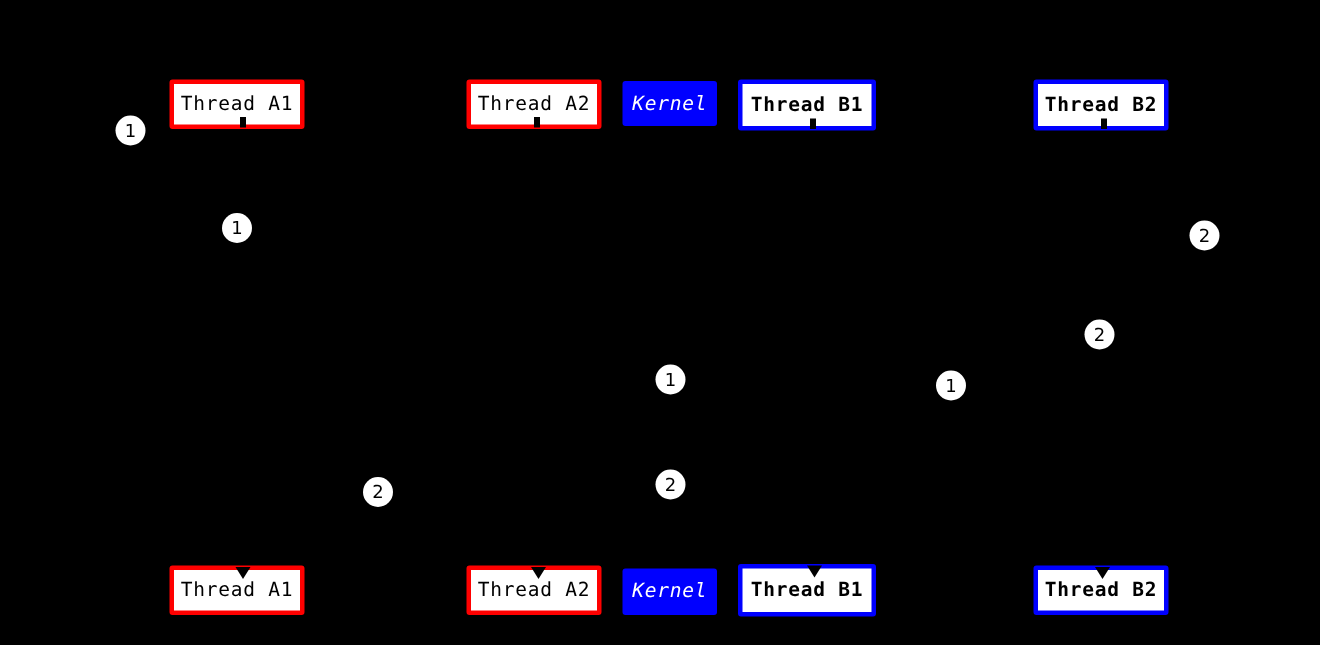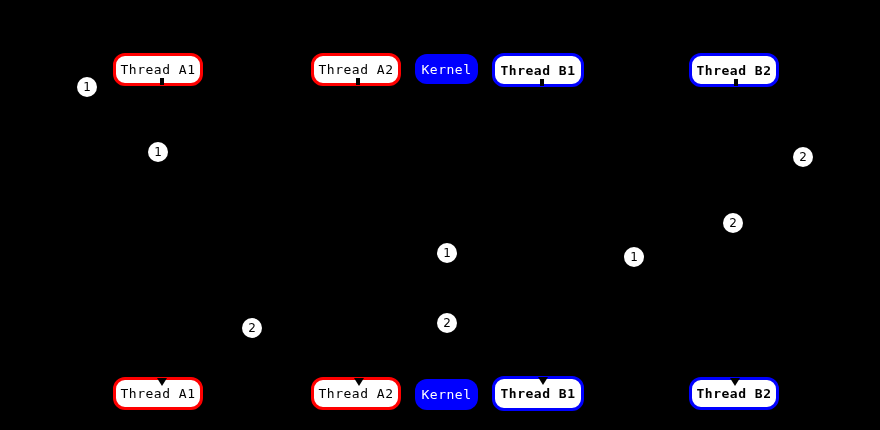--- a/index.html
+++ b/index.html
@@ -15,33 +15,33 @@
     overflow: hidden;
     font-family: "DejaVu Sans Mono", monospace;
   }
   .box {
     position: absolute;
     box-sizing: border-box;
     background: #ffffff;
     display: flex;
     align-items: center;
     justify-content: center;
-    border-radius: 12px;
+    border-radius: 2px;
   }
   .box .label {
     font-family: "DejaVu Sans Mono", monospace;
     font-size: 13px;
     letter-spacing: 0.5px;
     color: #000000;
     white-space: nowrap;
   }
   .box.user { border: 3px solid #ff0000; }
   .box.kernel-thread { border: 3px solid #0000ff; font-weight: bold; }
   .box.kernel { background: #0000ff; border: none; }
-  .box.kernel .label { color: #ffffff; }
+  .box.kernel .label { color: #ffffff; font-style: italic; }
   .tick {
     position: absolute;
     width: 4px;
     height: 7px;
     bottom: -2px;
     background: #000000;
   }
   .arrowhead {
     position: absolute;
     top: -2px;

